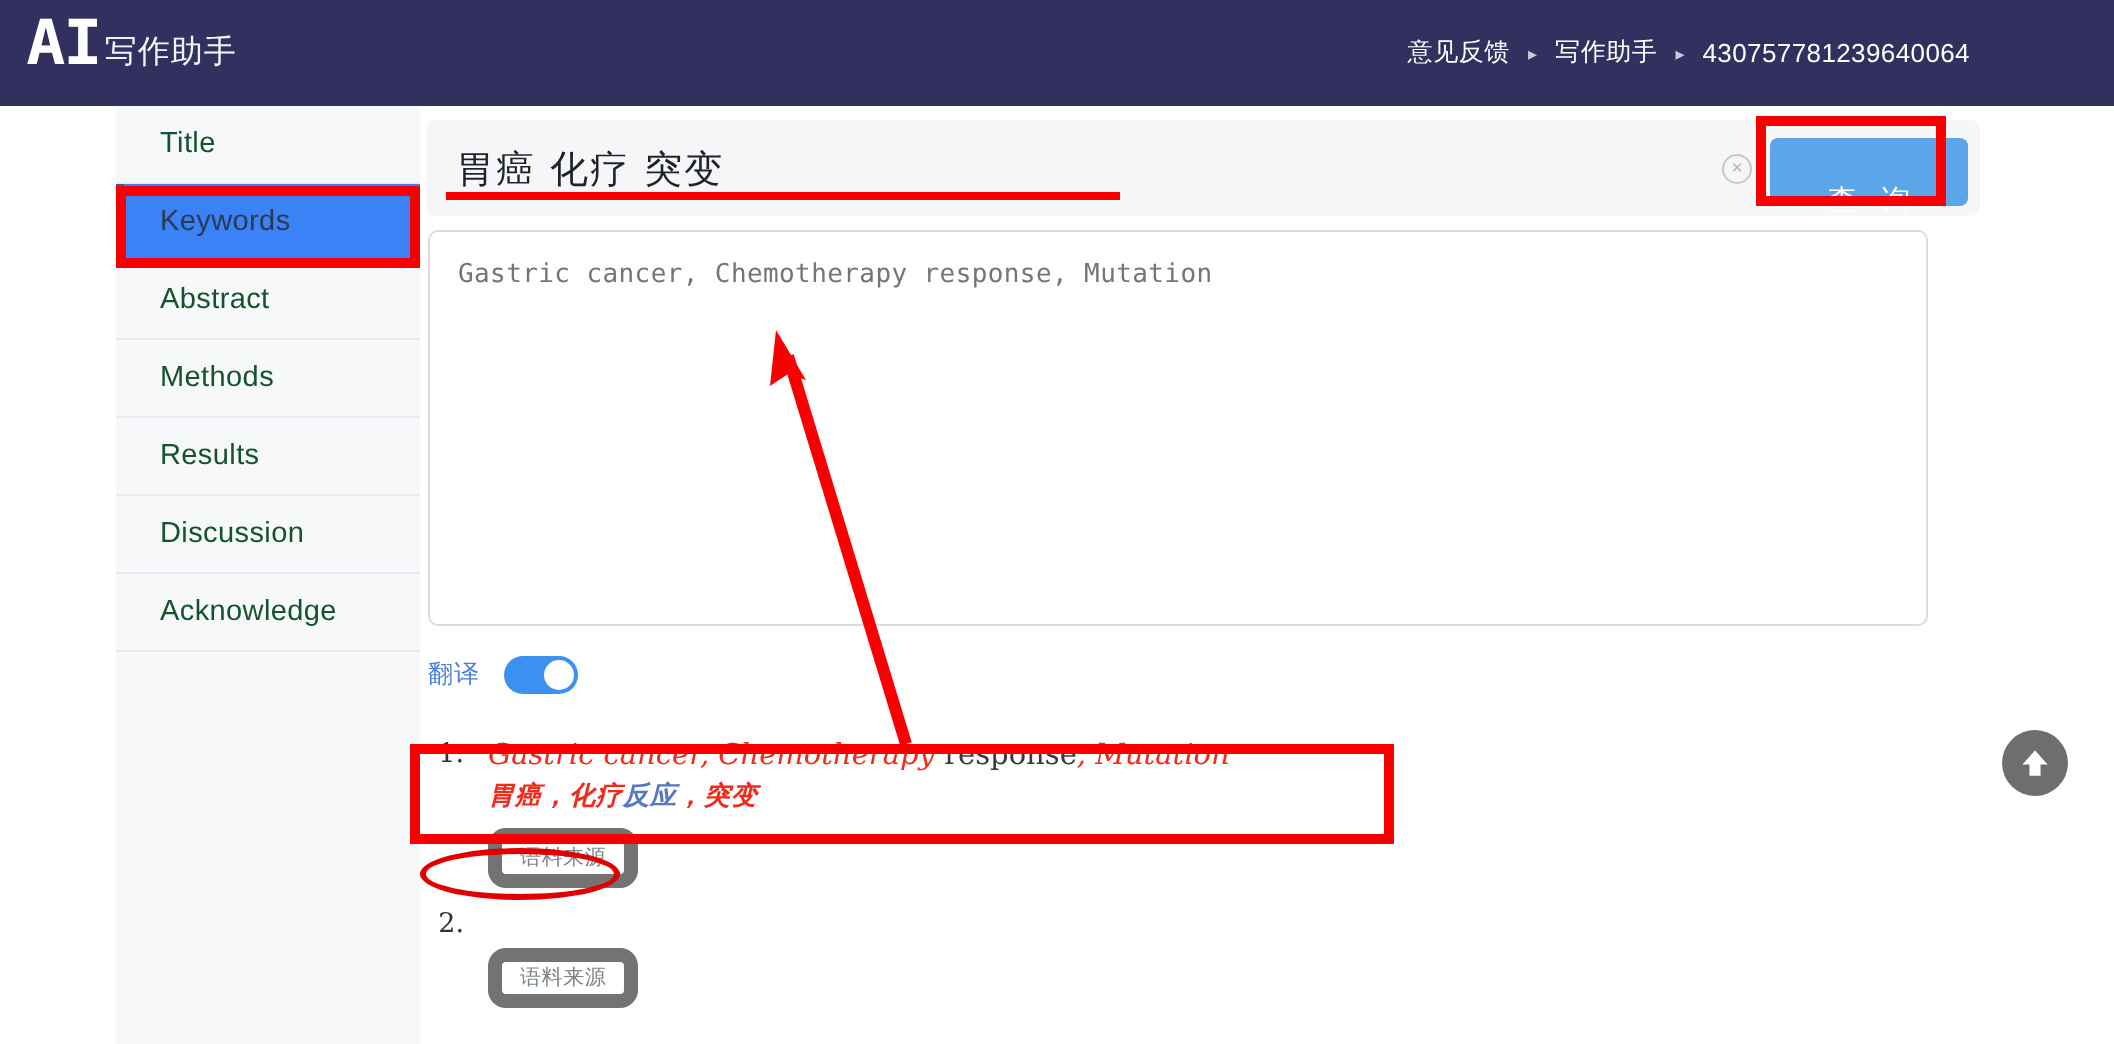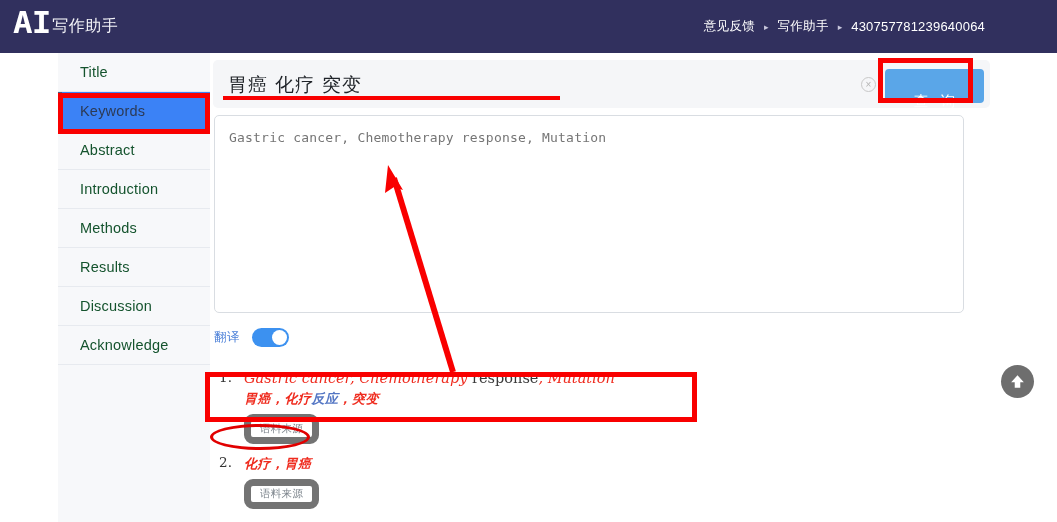--- a/index.html
+++ b/index.html
@@ -323,21 +323,20 @@
     <span class="hdr-link">写作助手</span>
     <span class="hdr-sep">▸</span>
     <span id="hdr-uid">430757781239640064</span>
   </div>
 </div>
 
 <div id="sidebar">
   <div class="side-item first">Title</div>
   <div class="side-item selected">Keywords</div>
   <div class="side-item">Abstract</div>
-  <div class="side-item">Introduction</div>
   <div class="side-item">Methods</div>
   <div class="side-item">Results</div>
   <div class="side-item">Discussion</div>
   <div class="side-item">Acknowledge</div>
 </div>
 
 <div id="main">
 
   <div id="search-row">
     <div id="search-input-text">胃癌 化疗 突变</div>
@@ -368,23 +367,20 @@
           </div>
         </div>
       </div>
       <div class="src-btn">语料来源</div>
     </div>
 
     <div class="result-item">
       <div class="result-row">
         <div class="result-num">2.</div>
         <div class="result-body">
-          <div class="result-zh">
-            <span class="hl">化疗，胃癌</span>
-          </div>
         </div>
       </div>
       <div class="src-btn">语料来源</div>
     </div>
 
   </div>
 </div>
 
 <div id="scroll-top">
   <svg width="19" height="19" viewBox="0 0 24 24">

